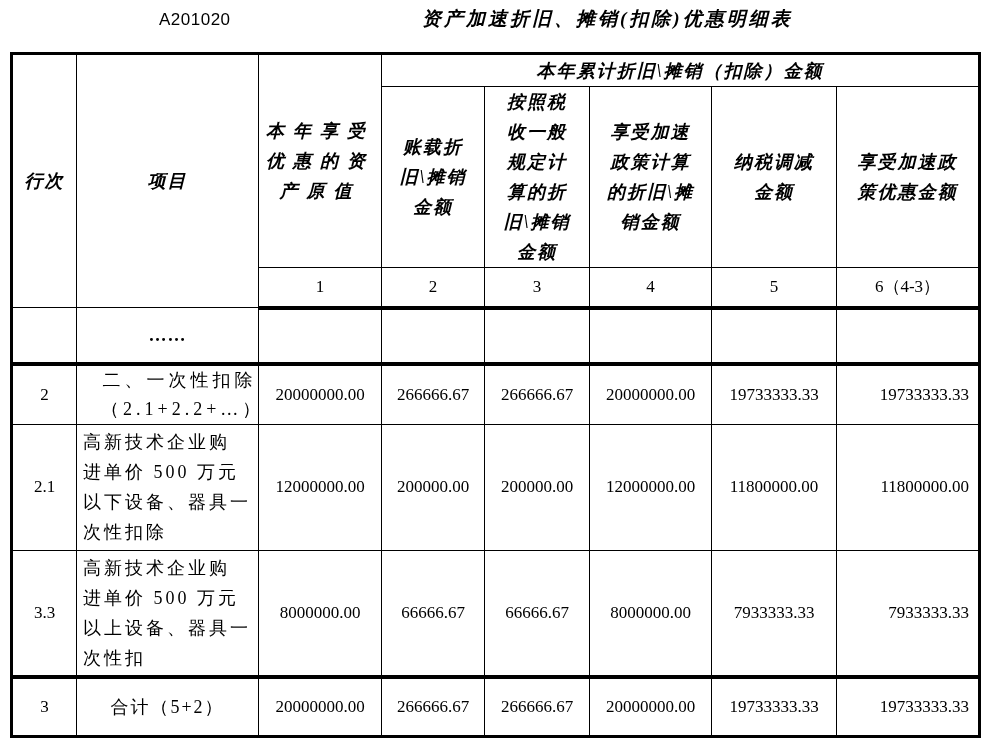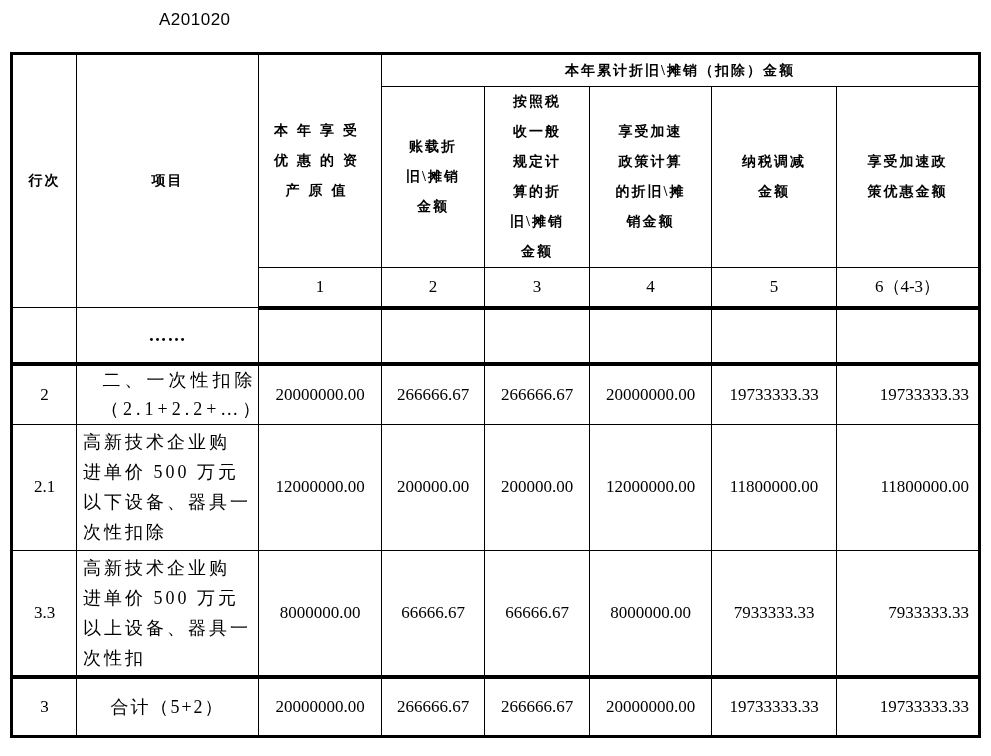--- a/index.html
+++ b/index.html
@@ -50,24 +50,25 @@
   tr.r-21     { height: 126px; }
   tr.r-22     { height: 127px; }
   tr.r-3      { height: 59px; }
 
   
   tr.h-num td, tr.r-dots td, tr.r-22 td { border-bottom: 4px solid #000; }
 
   
   .hd {
     font-weight: bold;
-    font-size: 14px;
+    font-size: 18px;
     line-height: 30px;
     white-space: pre-line;
     letter-spacing: 2px;
+    font-style: italic;
   }
   .hd.wls { letter-spacing: 9px; }   
   .hd.grp { letter-spacing: 2px; }
 
   
   .item {
     font-size: 18px;
     line-height: 30px;
     white-space: pre-line;
   }
@@ -81,20 +82,21 @@
   .lineno { font-family: "Liberation Serif", serif; font-size: 17px; }
   .dots { font-size: 18px; font-weight: bold; letter-spacing: 1px; }
 </style>
 </head>
 <body>
 
 <div class="page">
 
   <div class="titlebar">
     <span class="form-code">A201020</span>
+    <span class="form-title">资产加速折旧、摊销(扣除)优惠明细表</span>
   </div>
 
   <table class="form">
     <colgroup>
       <col style="width:65px">
         <col style="width:182px">
         <col style="width:123px">
       <col style="width:103px">
         <col style="width:105px">
         <col style="width:122px">

